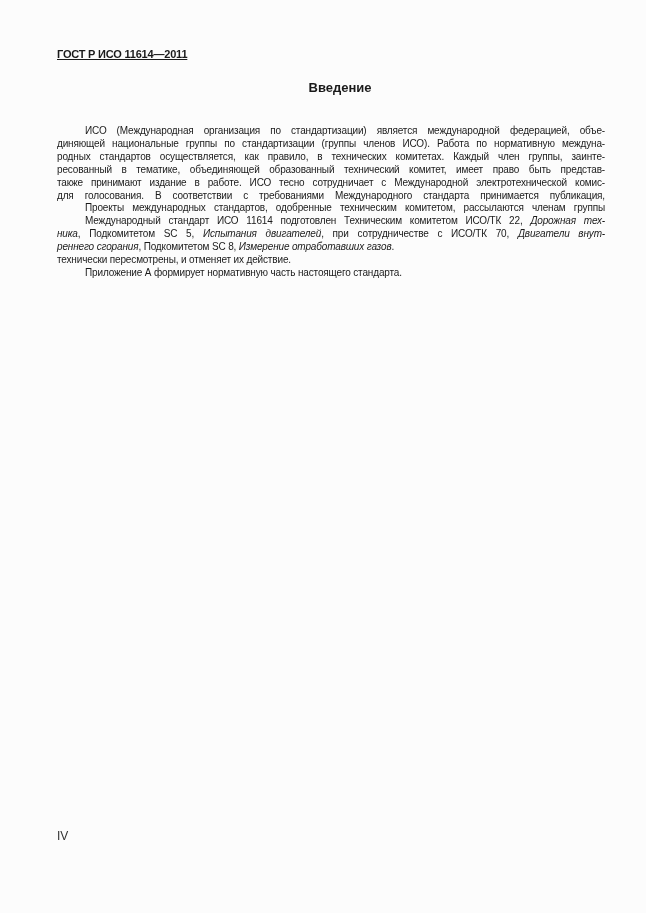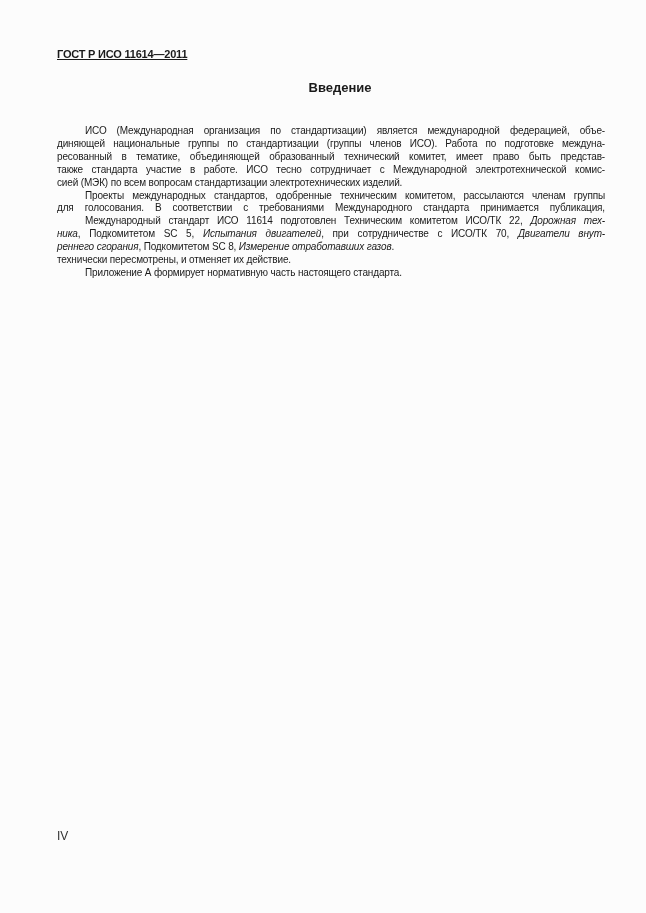--- a/index.html
+++ b/index.html
@@ -40,28 +40,28 @@
 </head>
 <body>
 
 <div class="doc-code">ГОСТ Р ИСО 11614—2011</div>
 
 <div class="doc-title"><span>Введение</span></div>
 
 <div class="body-text">
   <div>
     <span class="line ind">ИСО (Международная организация по стандартизации) является международной федерацией, объе-</span>
-    <span class="line">диняющей национальные группы по стандартизации (группы членов ИСО). Работа по подготовке междуна-</span>
+    <span class="line">диняющей национальные группы по стандартизации (группы членов ИСО). Работа по нормативную междуна-</span>
+    <span class="line">родных стандартов осуществляется, как правило, в технических комитетах. Каждый член группы, заинте-</span>
     <span class="line">ресованный в тематике, объединяющей образованный технический комитет, имеет право быть представ-</span>
-    <span class="line">также стандарта участие в работе. ИСО тесно сотрудничает с Международной электротехнической комис-</span>
-    <span class="line last">сией (МЭК) по всем вопросам стандартизации электротехнических изделий.</span>
+    <span class="line">также принимают издание в работе. ИСО тесно сотрудничает с Международной электротехнической комис-</span>
   </div>
   <div>
+    <span class="line">для голосования. В соответствии с требованиями Международного стандарта принимается публикация,</span>
     <span class="line ind">Проекты международных стандартов, одобренные техническим комитетом, рассылаются членам группы</span>
-    <span class="line">для голосования. В соответствии с требованиями Международного стандарта принимается публикация,</span>
   </div>
   <div>
     <span class="line ind"><span>Международный стандарт ИСО 11614 подготовлен Техническим комитетом ИСО/ТК 22, </span><em>Дорожная тех-</em></span>
     <span class="line"><em>ника</em><span>, Подкомитетом SC 5, </span><em>Испытания двигателей</em><span>, при сотрудничестве с ИСО/ТК 70, </span><em>Двигатели внут-</em></span>
     <span class="line last"><em>реннего сгорания</em><span>, Подкомитетом SC 8, </span><em>Измерение отработавших газов</em><span>.</span></span>
   </div>
   <div>
     <span class="line last">технически пересмотрены, и отменяет их действие.</span>
   </div>
   <div>

